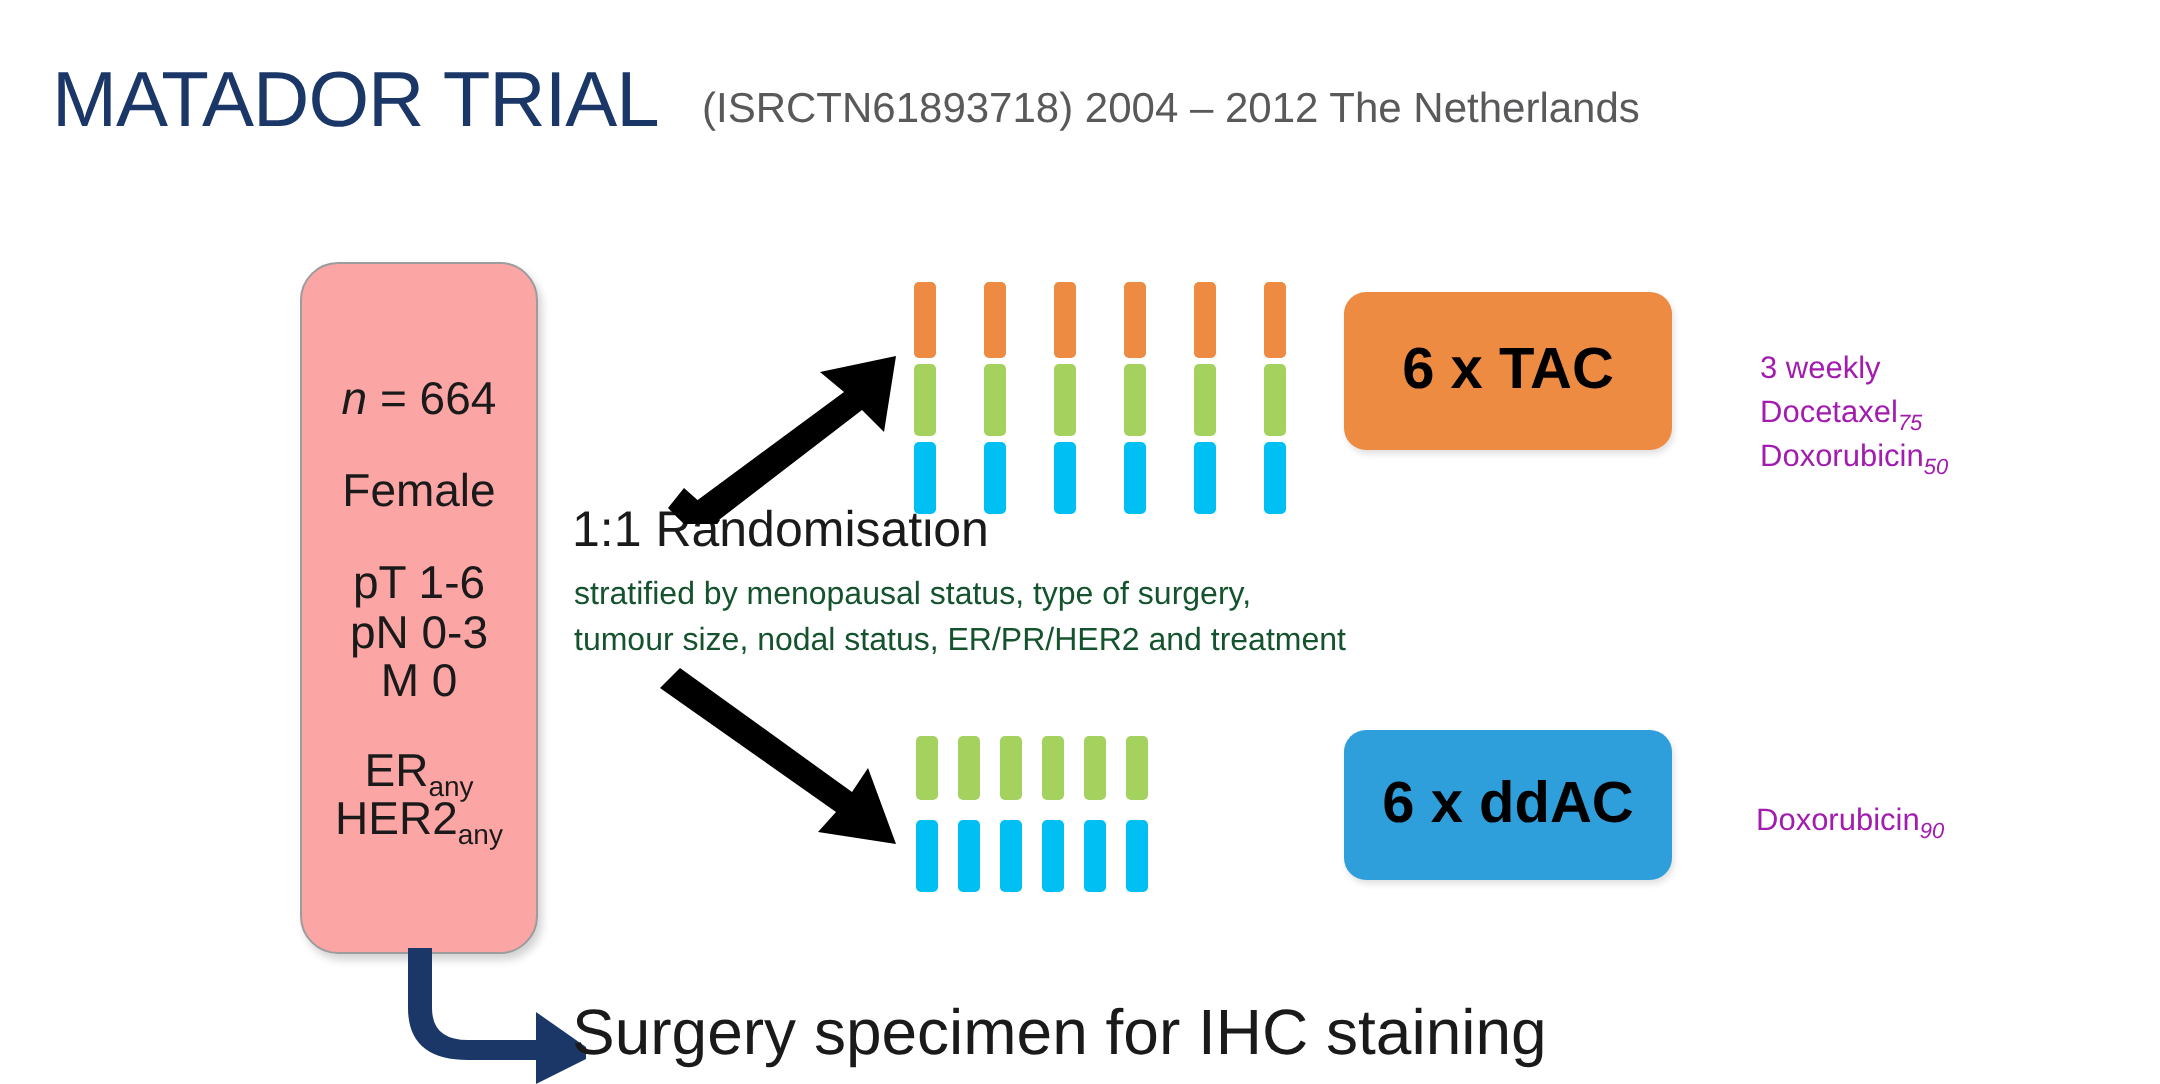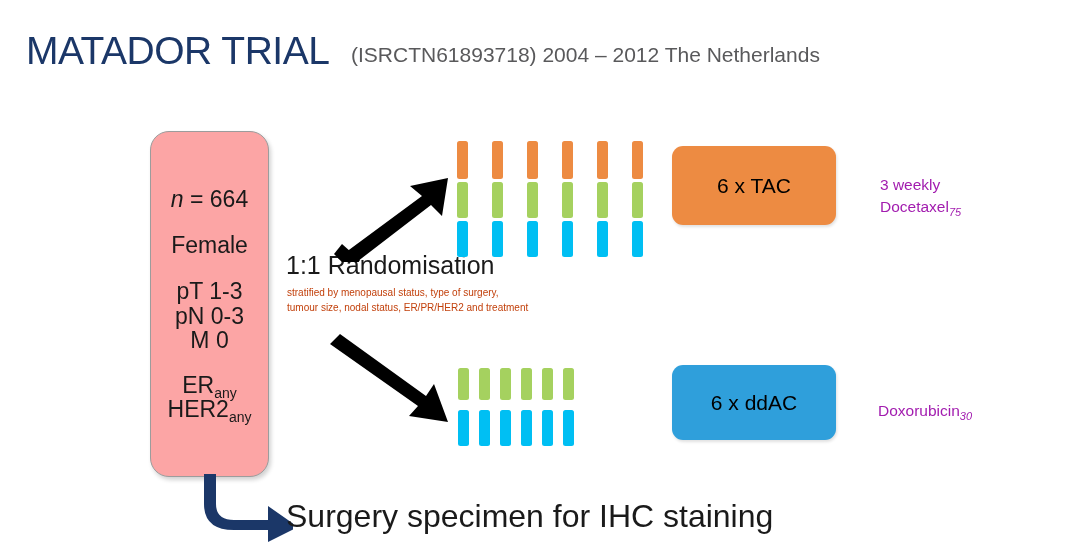--- a/index.html
+++ b/index.html
@@ -90,22 +90,22 @@
     top: 253px;
     font-size: 25px;
     color: #1a1a1a;
     line-height: 1;
     white-space: nowrap;
   }
   #rand-strat {
     position: absolute;
     left: 287px;
     top: 286px;
-    font-size: 10px;
-    color: #c2410c;
+    font-size: 16px;
+    color: #14532d;
     line-height: 1.45;
     white-space: nowrap;
   }
 
   
   .diag-arrow {
     position: absolute;
   }
 
   
@@ -120,22 +120,22 @@
     border-radius: 2.5px;
   }
 
   
   .arm-box {
     position: absolute;
     border-radius: 11px;
     display: flex;
     align-items: center;
     justify-content: center;
-    font-size: 21px;
-    font-weight: normal;
+    font-size: 29px;
+    font-weight: bold;
     color: #000000;
     box-sizing: border-box;
     box-shadow: 1px 2px 3px rgba(0,0,0,0.12);
   }
   #arm-tac-box { left: 672px; top: 146px; width: 164px; height: 79px; background: #ed8b42; }
   #arm-ddac-box { left: 672px; top: 365px; width: 164px; height: 75px; background: #2f9fdb; }
 
   
   .regimen {
     position: absolute;
@@ -184,21 +184,21 @@
       <div class="crit-line">
         <span class="ital">n</span><span> = 664</span>
       </div>
 
       <div class="crit-gap-lg"></div>
 
       <div class="crit-line">Female</div>
 
       <div class="crit-gap-lg"></div>
 
-      <div class="crit-line">pT 1-3</div>
+      <div class="crit-line">pT 1-6</div>
       <div class="crit-line">pN 0-3</div>
       <div class="crit-line">M 0</div>
 
       <div class="crit-gap-md"></div>
 
       <div class="crit-line">
         <span>ER</span><span class="crit-sub">any</span>
       </div>
       <div class="crit-line">
         <span>HER2</span><span class="crit-sub">any</span>
@@ -269,25 +269,28 @@
   </div>
 
   <div class="arm-box" id="arm-tac-box">6 x TAC</div>
   <div class="arm-box" id="arm-ddac-box">6 x ddAC</div>
 
   <div class="regimen" id="regimen-tac">
     <div>3 weekly</div>
     <div>
       <span>Docetaxel</span><span class="dose">75</span>
     </div>
+    <div>
+      <span>Doxorubicin</span><span class="dose">50</span>
+    </div>
   </div>
 
   <div class="regimen" id="regimen-ddac">
     <div>
-      <span>Doxorubicin</span><span class="dose">30</span>
+      <span>Doxorubicin</span><span class="dose">90</span>
     </div>
   </div>
 
   <svg id="elbow-arrow" width="95" height="68" viewBox="0 0 95 68">
     <path d="M 6 0 L 6 30 Q 6 46 24 46 L 58 46 L 58 32 L 88 53 L 58 68 L 58 56 L 24 56 Q -6 56 -6 30 L -6 0 Z" fill="#1b3768" transform="translate(12,0)"></path>
   </svg>
 
   <div id="ihc-caption">Surgery specimen for IHC staining</div>
 
 </div>

